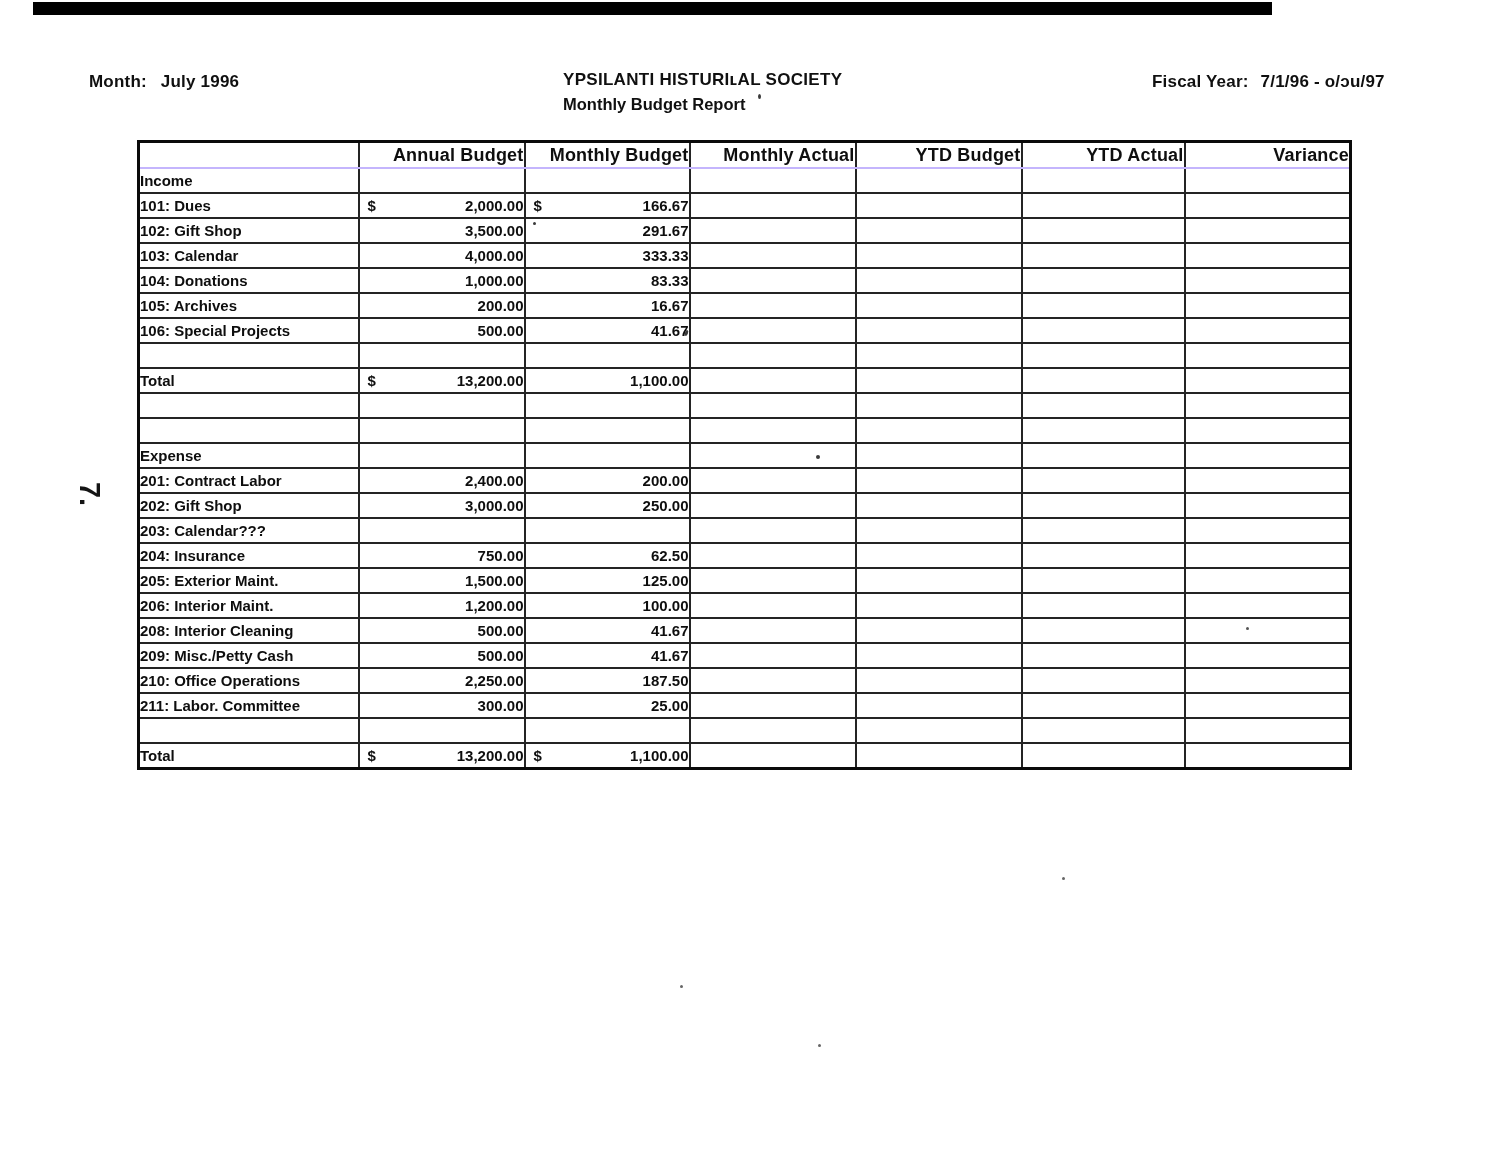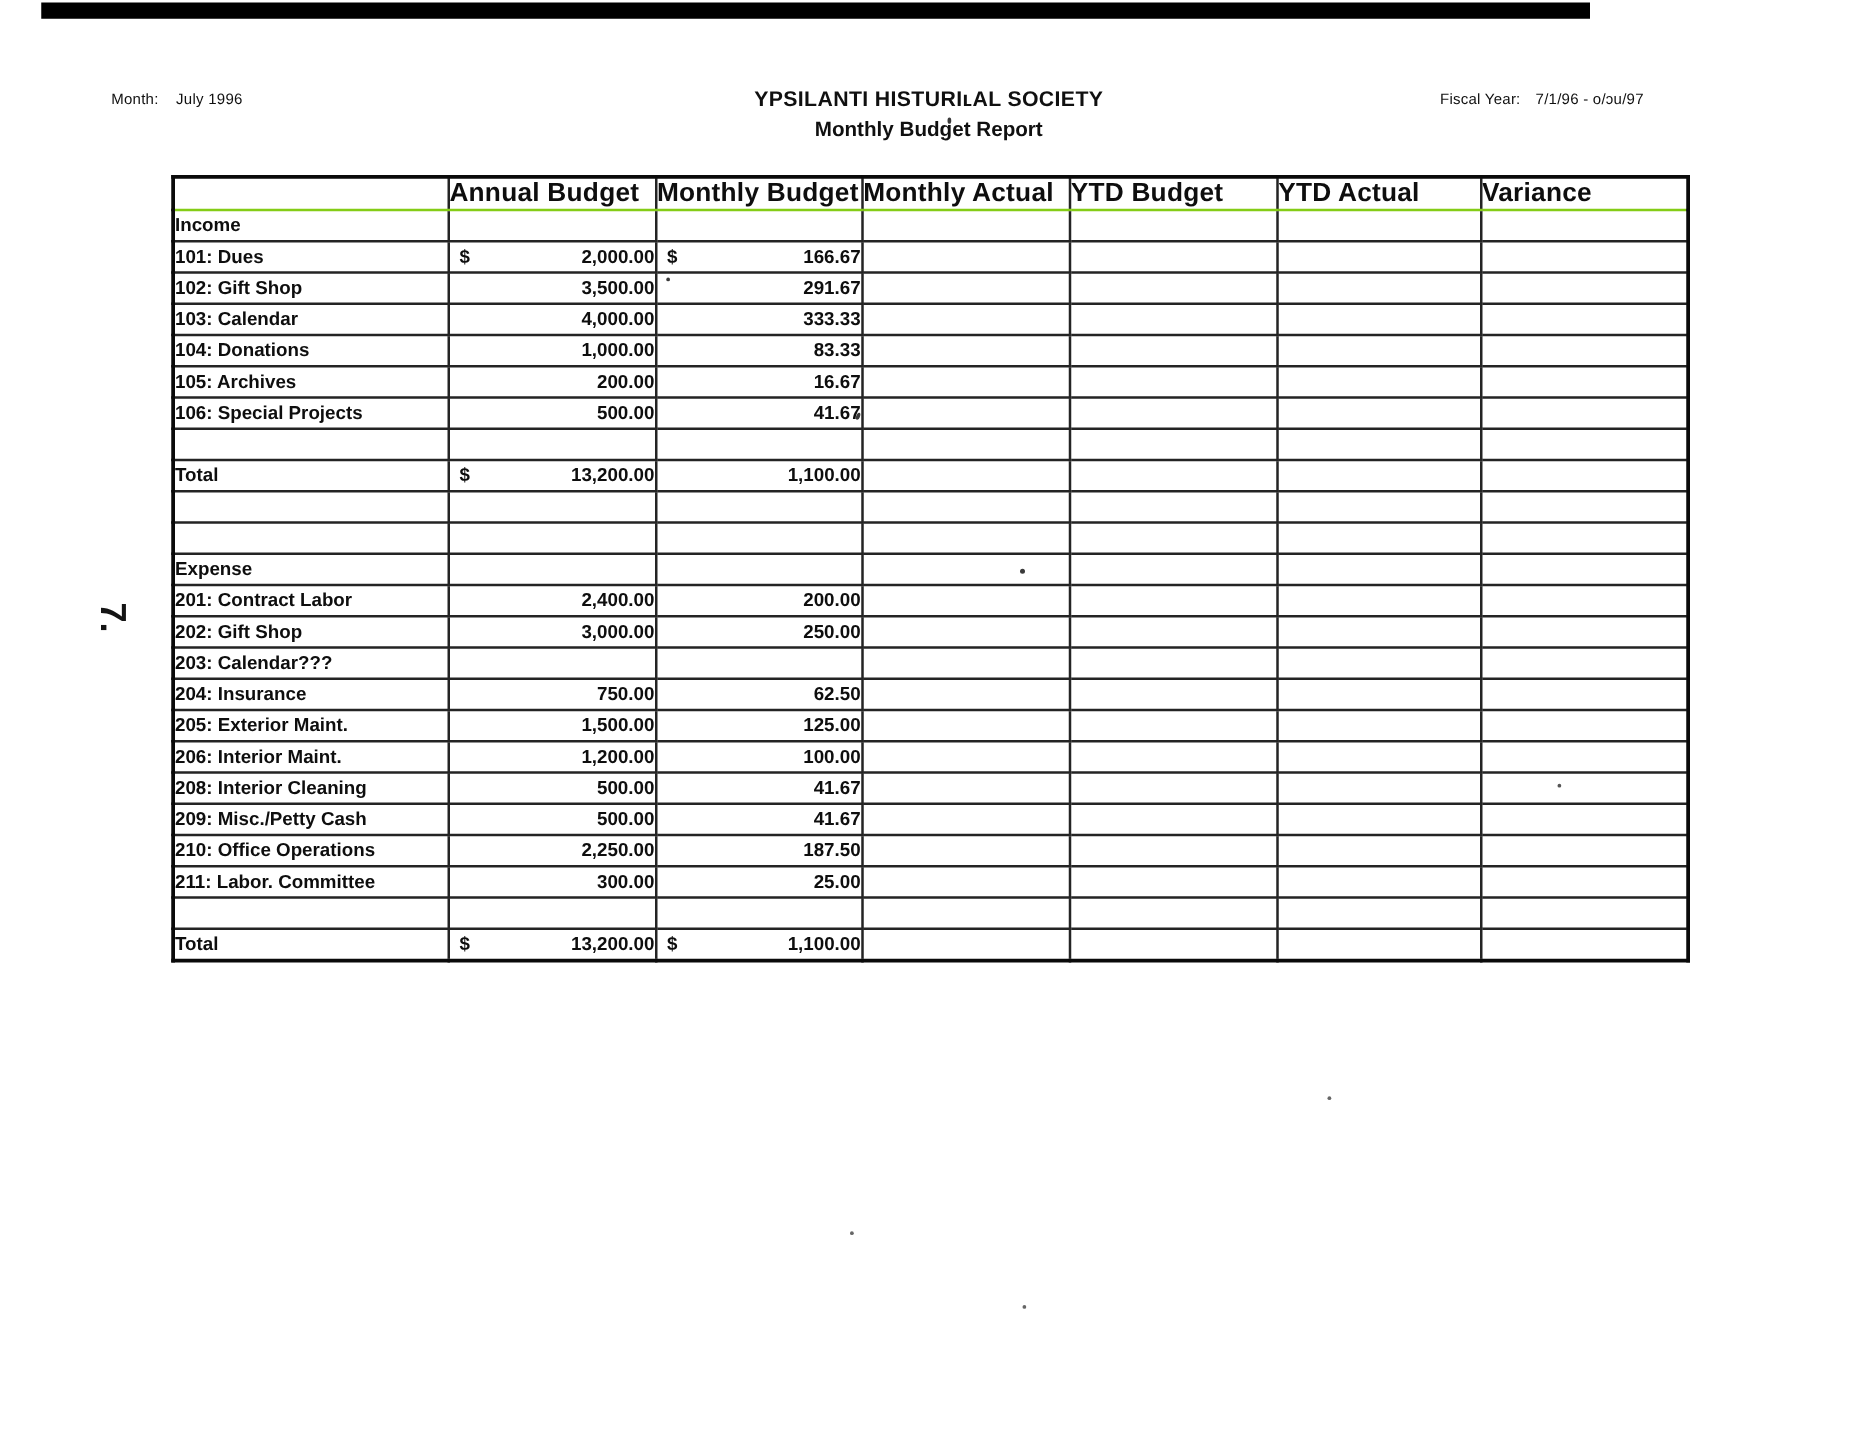--- a/index.html
+++ b/index.html
@@ -4,44 +4,44 @@
 <style>
   html,body { margin:0; padding:0; }
   body {
     width:1500px; height:1160px; position:relative;
     background:#ffffff; overflow:hidden;
     font-family:"Liberation Sans","DejaVu Sans",sans-serif;
     color:#101010;
     -webkit-font-smoothing:antialiased;
   }
   .scan-bar { position:absolute; left:33px; top:2px; width:1239px; height:13px; background:#000; }
-  .hdr { position:absolute; top:72px; font-size:12px; font-weight:normal; white-space:nowrap; letter-spacing:.2px; }
+  .hdr { position:absolute; top:72px; font-size:17px; font-weight:bold; white-space:nowrap; letter-spacing:.2px; }
   .hdr-month { left:89px; }
   .hdr-month .lbl { margin-right:14px; }
-  .title-block { position:absolute; left:563px; top:70px; width:360px; text-align:center; font-weight:bold; }
+  .title-block { position:absolute; left:563px; top:70px; width:360px; text-align:left; font-weight:bold; }
   .title-block .t1 { font-size:17px; letter-spacing:.3px; white-space:nowrap; }
   .title-block .t2 { font-size:16.5px; margin-top:5px; }
   .hdr-fiscal { left:1152px; }
   .hdr-fiscal .lbl { margin-right:12px; }
   .margin-note {
     position:absolute; left:56px; top:468px; width:48px; height:52px;
     transform:rotate(90deg); transform-origin:center;
     font-size:29px; font-weight:bold; text-align:center; color:#141414;
   }
   table.budget {
     position:absolute; left:137px; top:140px; width:1212px;
     border-collapse:collapse; table-layout:fixed;
     border:3px solid #0a0a0a;
   }
   .budget th, .budget td {
     border:2px solid #242424;
     height:23px; padding:0; overflow:hidden;
     font-weight:bold; font-size:15px; color:#0e0e0e;
   }
-  .budget th { height:24px; text-align:left; font-size:21px; letter-spacing:.2px; border-bottom:2px solid #84cc16; }
+  .budget th { height:24px; text-align:right; font-size:18px; letter-spacing:.2px; border-bottom:2px solid #c4b5fd; }
   .c-label { text-align:left; padding-left:5px; white-space:nowrap;margin-top:34px; }
   .dollar { float:left; padding-left:8px; }
   .val { float:right; padding-right:0; }
   .col-label { width:220px; }
   .col-a { width:166px; } .col-b { width:165px; } .col-c { width:166px; }
   .col-d { width:166px; } .col-e { width:163px; } .col-f { width:166px; }
   .speck { position:absolute; background:#3a3a3a; border-radius:50%; }
 </style>
 </head>
 <body>

